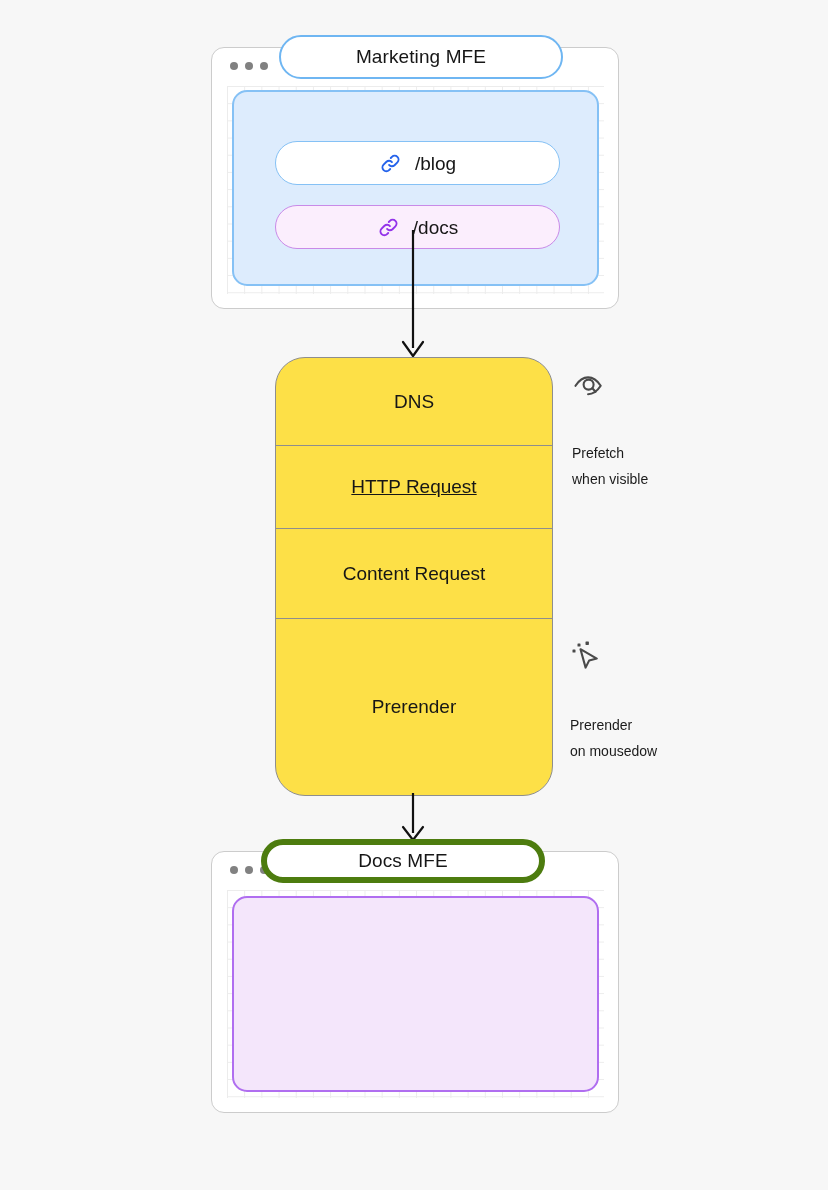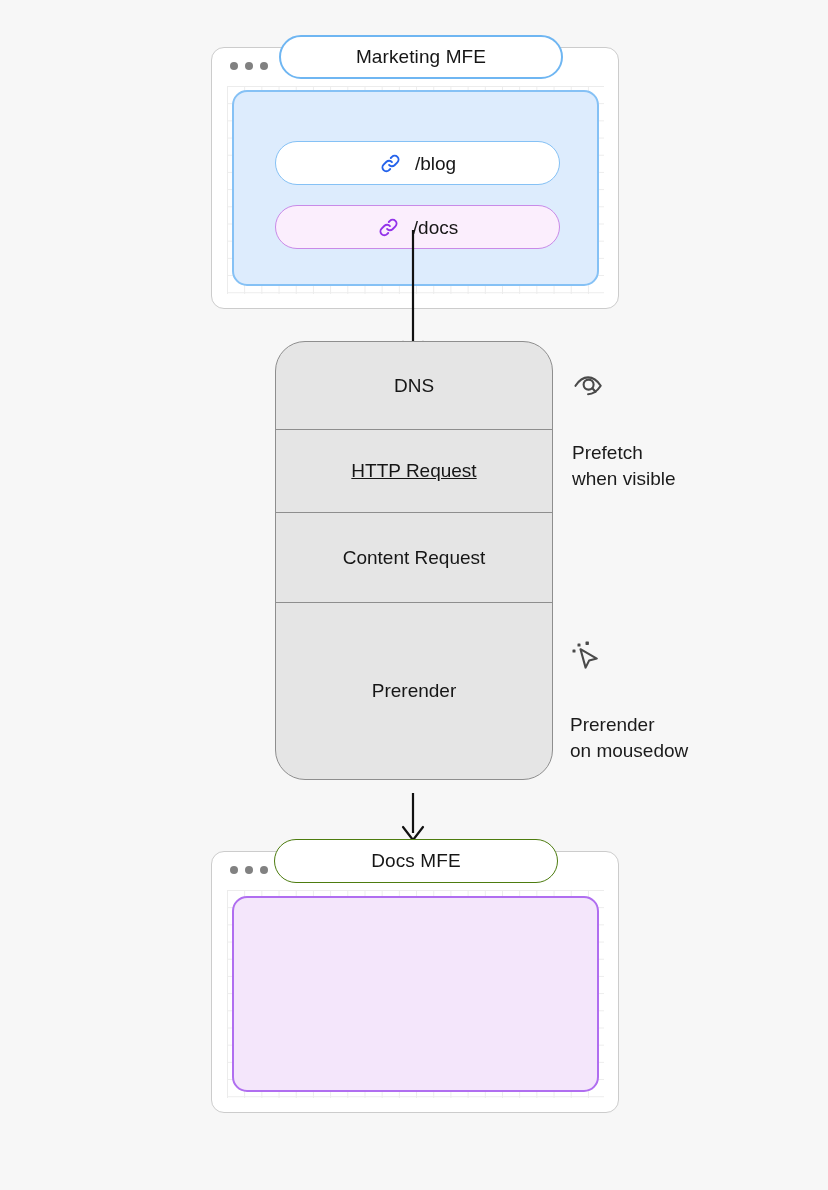--- a/index.html
+++ b/index.html
@@ -68,21 +68,21 @@
     background: #ffffff;
     display: flex;
     align-items: center;
     justify-content: center;
     box-sizing: border-box;
     font-size: 19px;
     color: #161616;
     letter-spacing: .1px;
   }
   .title-blue   { left: 279px; top: 35px;  border: 2px solid #6fb6f2; }
-  .title-purple { left: 274px; top: 839px; border: 1px solid #4d7c0f; }
+  .title-purple { left: 261px; top: 839px; border: 6px solid #4d7c0f; }
 
   
   .panel {
     position: absolute;
     box-sizing: border-box;
     border-radius: 15px;
   }
   .panel-blue {
     left: 232px; top: 90px;
     width: 367px; height: 196px;
@@ -121,26 +121,26 @@
     background: #fbeefd;
     border: 1.8px solid #c98ae8;
   }
   .route-pill .link-icon { display: flex; align-items: center; }
   .route-label { line-height: 1; }
 
   
   .pipeline {
     position: absolute;
     left: 275px;
-    top: 341px;
+    top: 357px;
     width: 278px;
     height: 439px;
     border: 1.3px solid #8e8e8e;
     border-radius: 30px;
-    background: #e5e5e5;
+    background: #fde047;
     box-sizing: border-box;
     overflow: hidden;
   }
   .stage-row {
     position: relative;
     box-sizing: border-box;
     display: flex;
     align-items: center;
     justify-content: center;
     font-size: 19px;
@@ -159,21 +159,21 @@
   
   .annotation {
     position: absolute;
     width: 248px;
   }
   .annotation .anno-icon {
     display: block;
     margin-bottom: 7px;
   }
   .anno-text {
-    font-size: 19px;
+    font-size: 14px;
     line-height: 26px;
     color: #1b1b1b;
     white-space: pre-line;
     margin-top: 36px;
   }
   .anno-prefetch  { left: 572px; top: 372px; }
   .anno-prerender { left: 570px; top: 640px; }
 </style>
 </head>
 <body>

